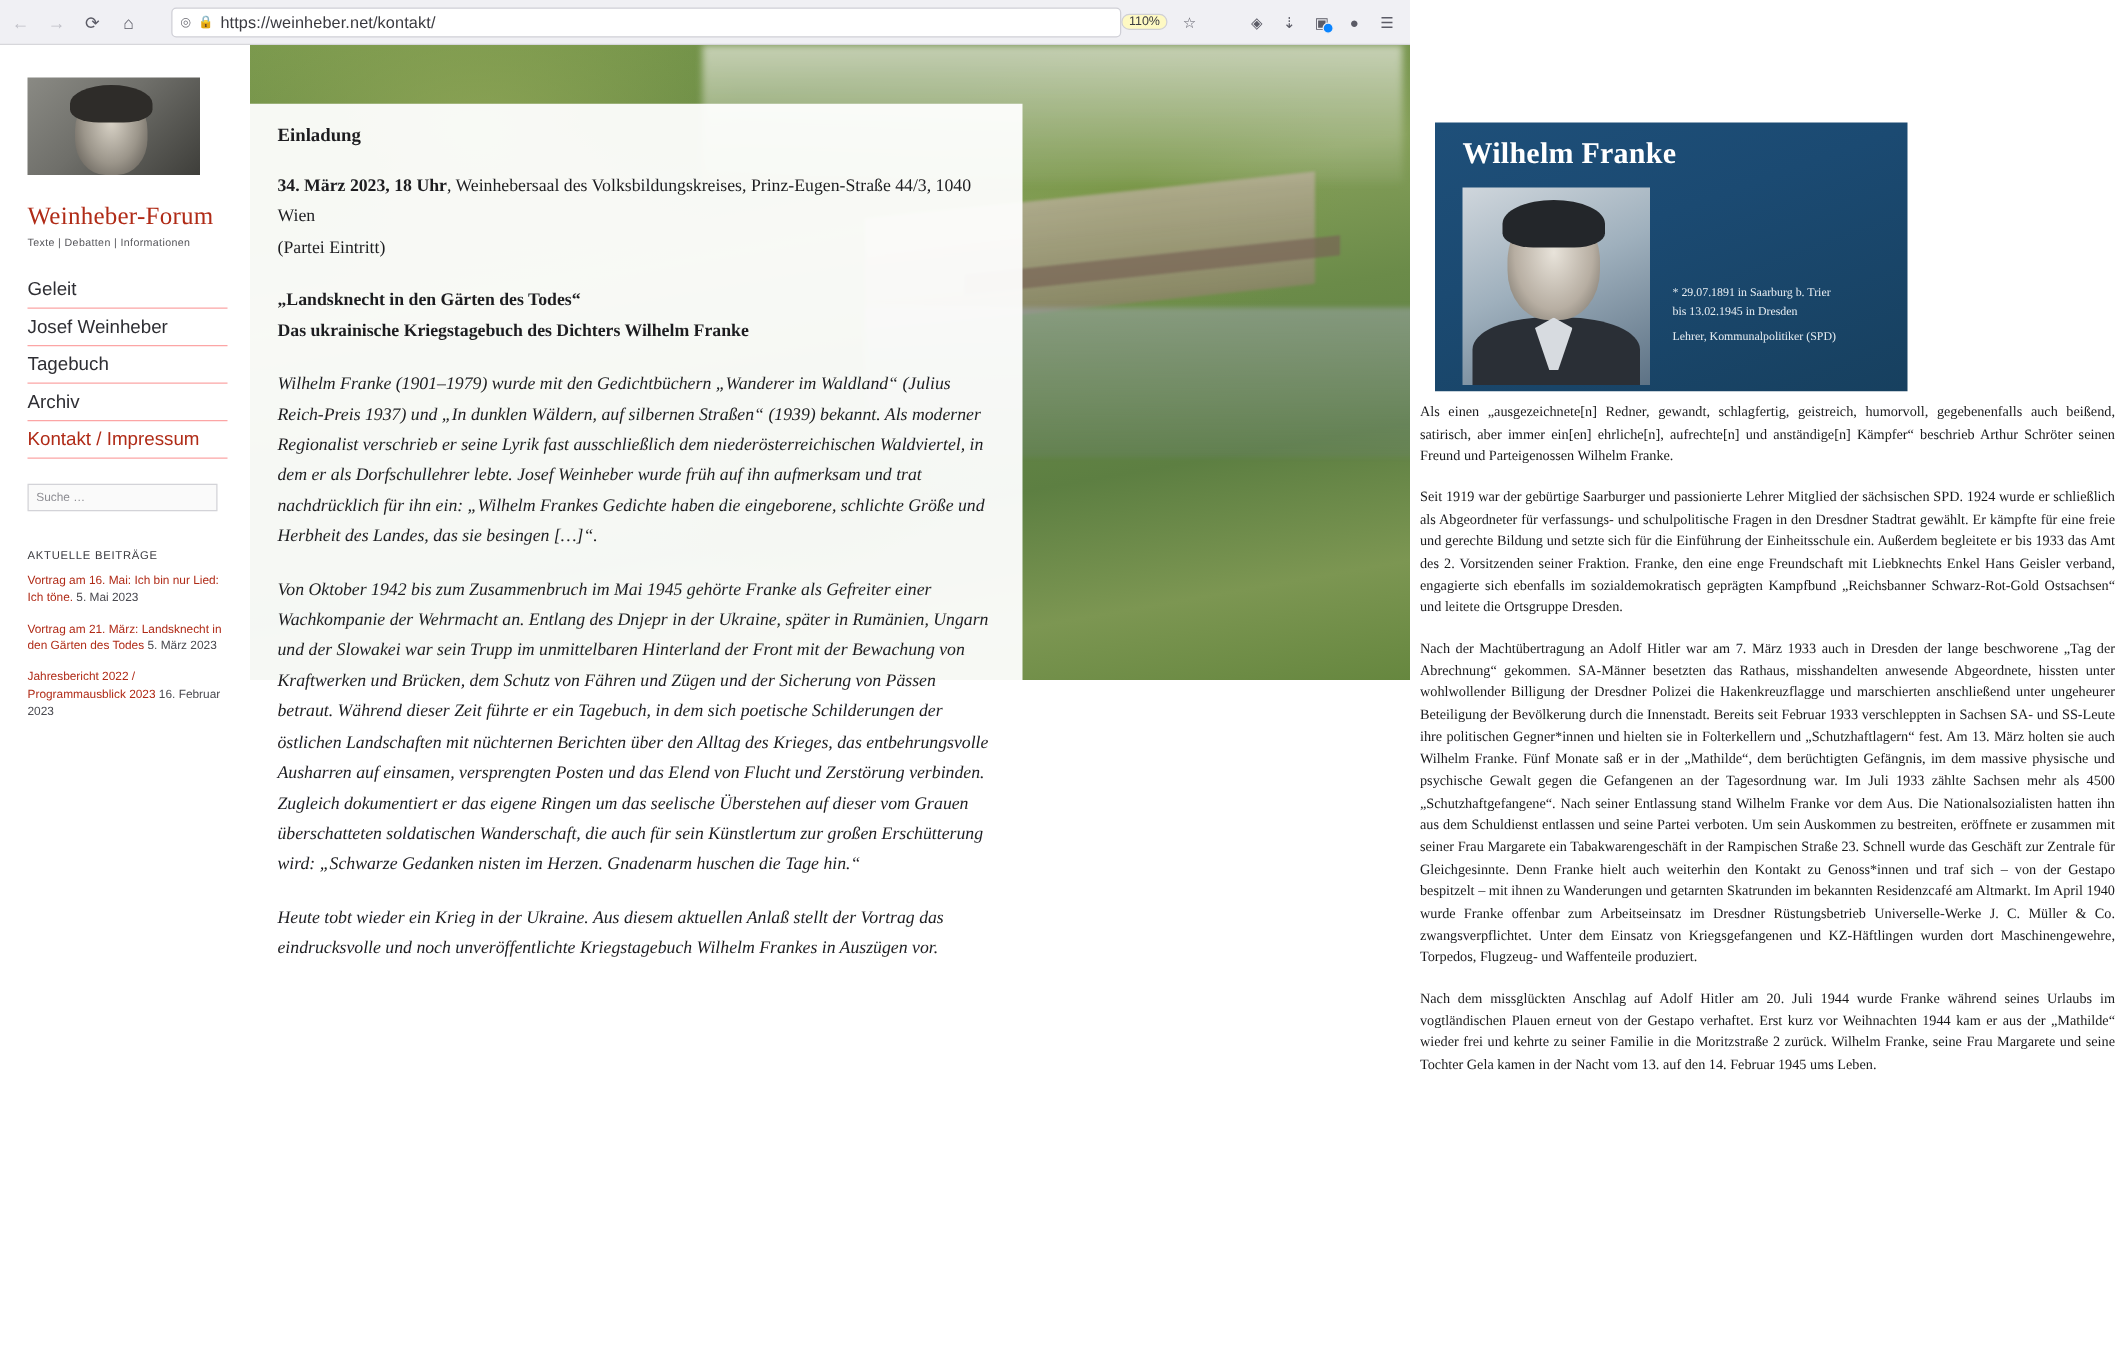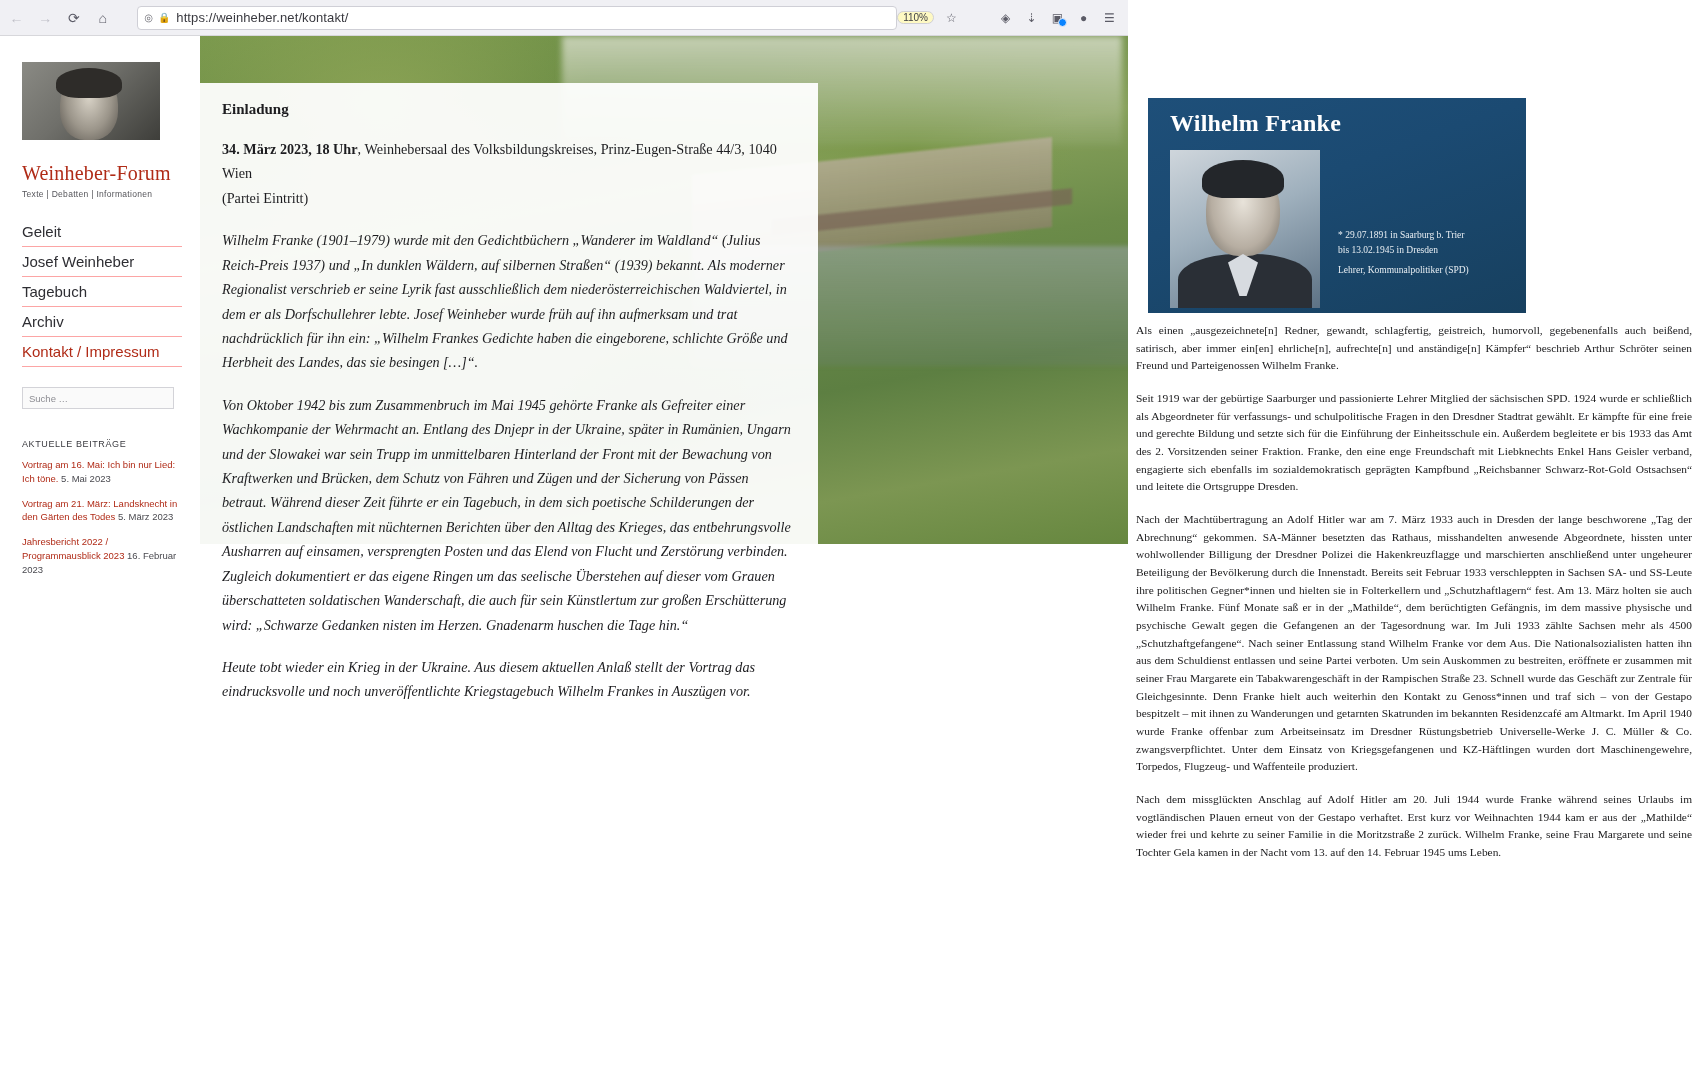--- a/index.html
+++ b/index.html
@@ -318,20 +318,24 @@
     </div>
 
     <div id="article">
       <h2>Einladung</h2>
 
       <div class="p-block">
         <b>34. März 2023, 18 Uhr</b><span>, Weinhebersaal des Volksbildungskreises, Prinz-Eugen-Straße 44/3, 1040 Wien</span><br>
         <span>(Partei Eintritt)</span>
       </div>
 
+      <div class="title-block">
+        <span>„Landsknecht in den Gärten des Todes“</span><br>
+        <span>Das ukrainische Kriegstagebuch des Dichters Wilhelm Franke</span>
+      </div>
 
 
       <div class="p-block italic">Wilhelm Franke (1901–1979) wurde mit den Gedichtbüchern „Wanderer im Waldland“ (Julius Reich-Preis 1937) und „In dunklen Wäldern, auf silbernen Straßen“ (1939) bekannt. Als moderner Regionalist verschrieb er seine Lyrik fast ausschließlich dem niederösterreichischen Waldviertel, in dem er als Dorfschullehrer lebte. Josef Weinheber wurde früh auf ihn aufmerksam und trat nachdrücklich für ihn ein: „Wilhelm Frankes Gedichte haben die eingeborene, schlichte Größe und Herbheit des Landes, das sie besingen […]“.</div>
       <div class="p-block italic">Von Oktober 1942 bis zum Zusammenbruch im Mai 1945 gehörte Franke als Gefreiter einer Wachkompanie der Wehrmacht an. Entlang des Dnjepr in der Ukraine, später in Rumänien, Ungarn und der Slowakei war sein Trupp im unmittelbaren Hinterland der Front mit der Bewachung von Kraftwerken und Brücken, dem Schutz von Fähren und Zügen und der Sicherung von Pässen betraut. Während dieser Zeit führte er ein Tagebuch, in dem sich poetische Schilderungen der östlichen Landschaften mit nüchternen Berichten über den Alltag des Krieges, das entbehrungsvolle Ausharren auf einsamen, versprengten Posten und das Elend von Flucht und Zerstörung verbinden. Zugleich dokumentiert er das eigene Ringen um das seelische Überstehen auf dieser vom Grauen überschatteten soldatischen Wanderschaft, die auch für sein Künstlertum zur großen Erschütterung wird: „Schwarze Gedanken nisten im Herzen. Gnadenarm huschen die Tage hin.“</div>
       <div class="p-block italic">Heute tobt wieder ein Krieg in der Ukraine. Aus diesem aktuellen Anlaß stellt der Vortrag das eindrucksvolle und noch unveröffentlichte Kriegstagebuch Wilhelm Frankes in Auszügen vor.</div>
     </div>
 
   </div>
 </div>
 

